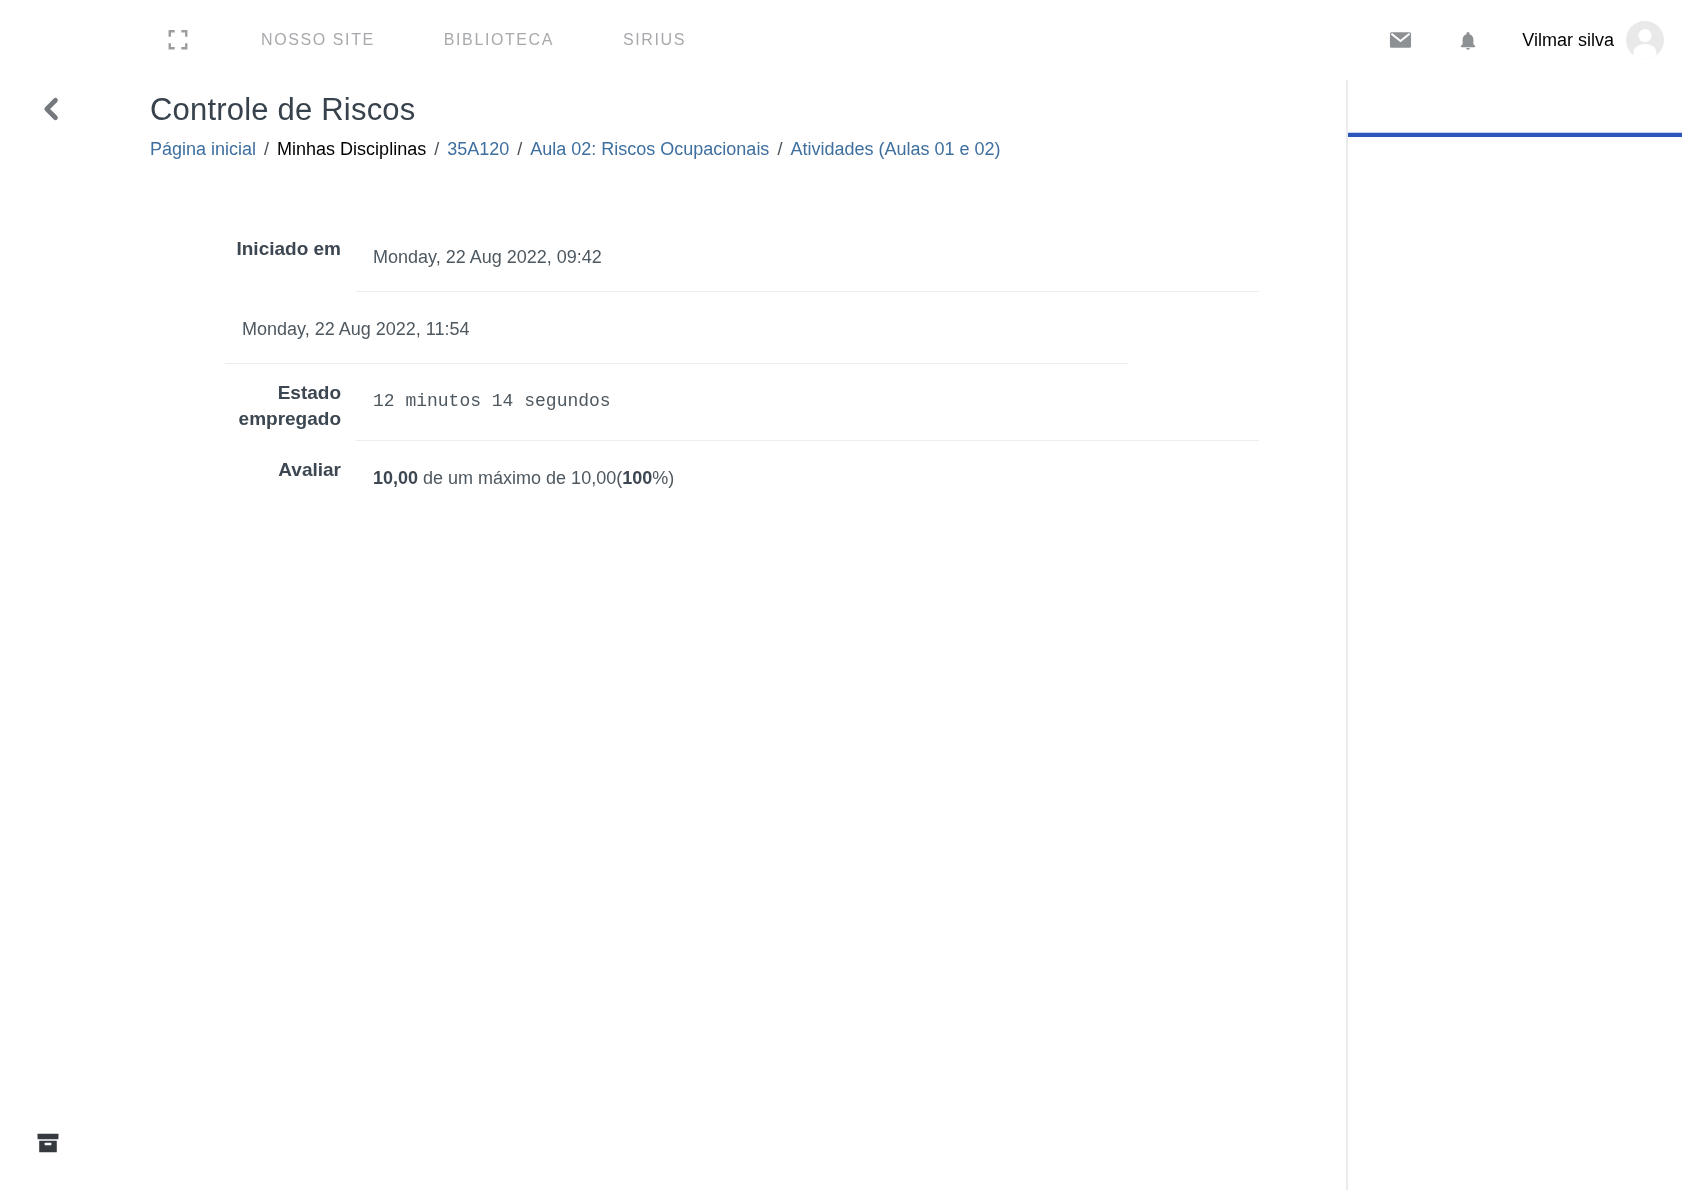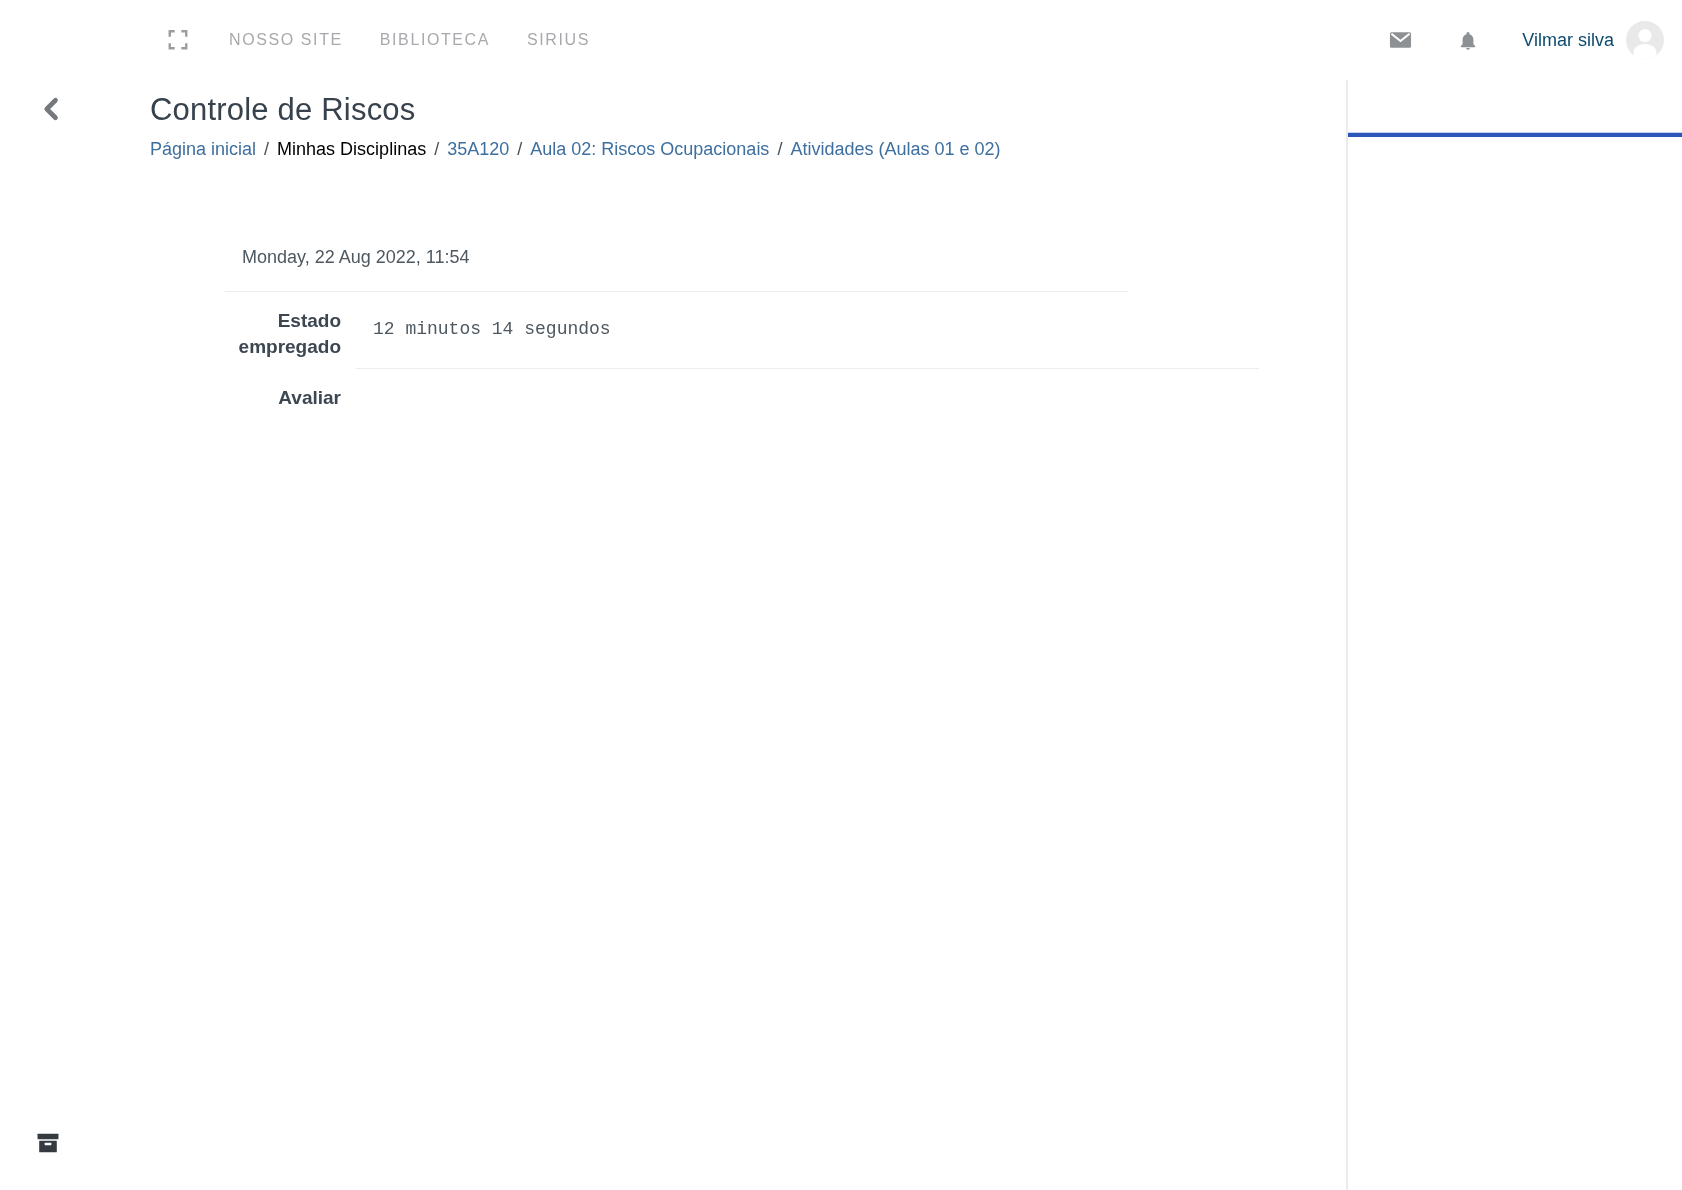--- a/index.html
+++ b/index.html
@@ -4,26 +4,26 @@
 <style>
   * { margin:0; padding:0; box-sizing:border-box; }
   html,body { width:1682px; height:1190px; background:#ffffff;
               font-family:"Liberation Sans", sans-serif; position:relative; overflow:hidden; }
 
   
   .navbar { position:absolute; top:0; left:0; width:100%; height:80px; background:#fff; }
   .nav-left { position:absolute; left:167px; top:0; height:80px; display:flex; align-items:center; }
   .fullscreen-btn { width:22px; height:22px; margin-right:40px; cursor:pointer; display:flex; align-items:center; }
   .nav-links { display:flex; align-items:center; gap:37px; }
-  .nav-link { font-size:16px; letter-spacing:1.6px; color:#a7a9ac; cursor:pointer; white-space:nowrap; }
+  .nav-link { font-size:16px; letter-spacing:1.6px; color:#a7a9ac; cursor:pointer; white-space:nowrap;margin-left:32px; }
   .nav-right { position:absolute; right:18px; top:0; height:80px; display:flex; align-items:center; }
   .nav-icon-btn { cursor:pointer; display:flex; align-items:center; }
   .nav-icon-btn.mail { margin-right:46px; }
   .nav-icon-btn.bell { margin-right:44px; }
-  .user-name { font-size:18px; color:#0c4a6e; margin-right:12px; cursor:pointer; white-space:nowrap; }
+  .user-name { font-size:18px; color:#000000; margin-right:12px; cursor:pointer; white-space:nowrap; }
   .avatar { width:38px; height:38px; border-radius:50%; background:#e9e9e9; overflow:hidden; cursor:pointer;
             display:flex; align-items:flex-end; justify-content:center; }
 
   
   .back-btn { position:absolute; left:38px; top:95px; width:30px; height:30px; cursor:pointer; }
 
   
   .page-header { position:absolute; left:150px; top:92px; }
   .page-title { font-size:31px; font-weight:normal; color:#37424c; letter-spacing:0.2px; }
   .breadcrumb { margin-top:11px; display:flex; align-items:center; gap:8px; font-size:18px; }
@@ -109,28 +109,36 @@
     <span class="crumb-link">35A120</span>
     <span class="crumb-sep">/</span>
     <span class="crumb-link">Aula 02: Riscos Ocupacionais</span>
     <span class="crumb-sep">/</span>
     <span class="crumb-link">Atividades (Aulas 01 e 02)</span>
   </div>
 </div>
 
 <div class="summary">
   <div class="srow">
+    <div class="cell-label">Iniciado em</div>
+    <div class="cell-value">Monday, 22 Aug 2022, 09:42</div>
+  </div>
+  <div class="srow">
     <div class="cell-value">Monday, 22 Aug 2022, 11:54</div>
   </div>
   <div class="srow tall">
     <div class="cell-label">Estado empregado</div>
     <div class="cell-value">12 minutos 14 segundos</div>
   </div>
   <div class="srow last">
     <div class="cell-label">Avaliar</div>
+    <div class="cell-value">
+      <span class="grade-b">10,00</span>
+      <span>de um máximo de 10,00(</span><span class="grade-b">100</span><span>%)</span>
+    </div>
   </div>
 </div>
 
 <aside class="drawer">
   <div class="drawer-accent"></div>
 </aside>
 
 <span class="archive-btn">
   <svg width="22" height="22" viewBox="0 0 20 20">
     <rect x="0.5" y="1.5" width="19" height="5" rx="0.6" fill="#343a40"></rect>

